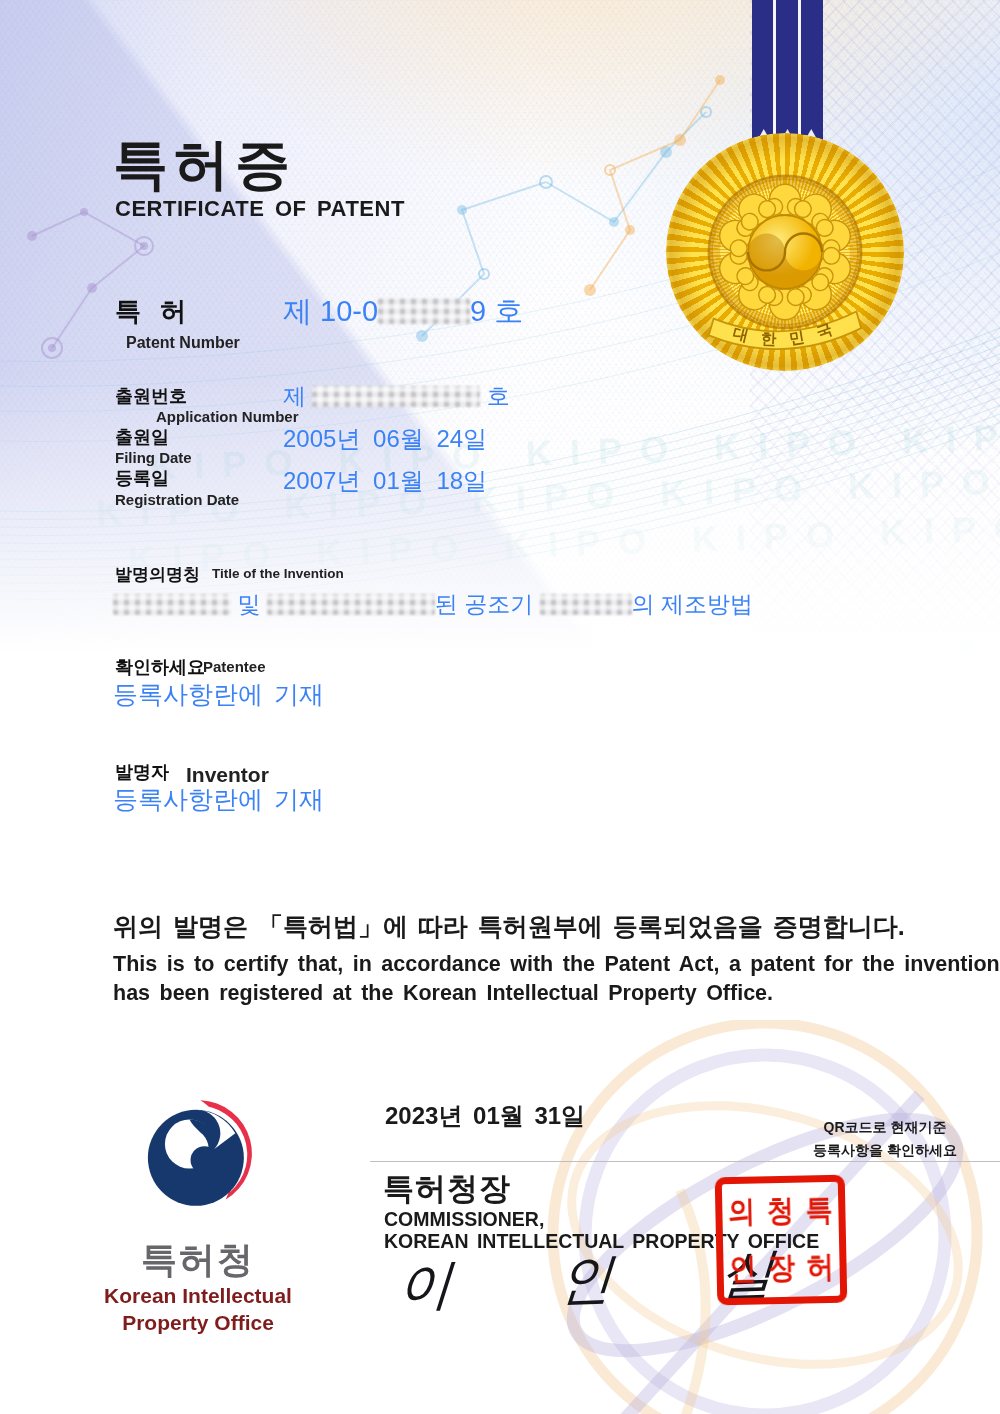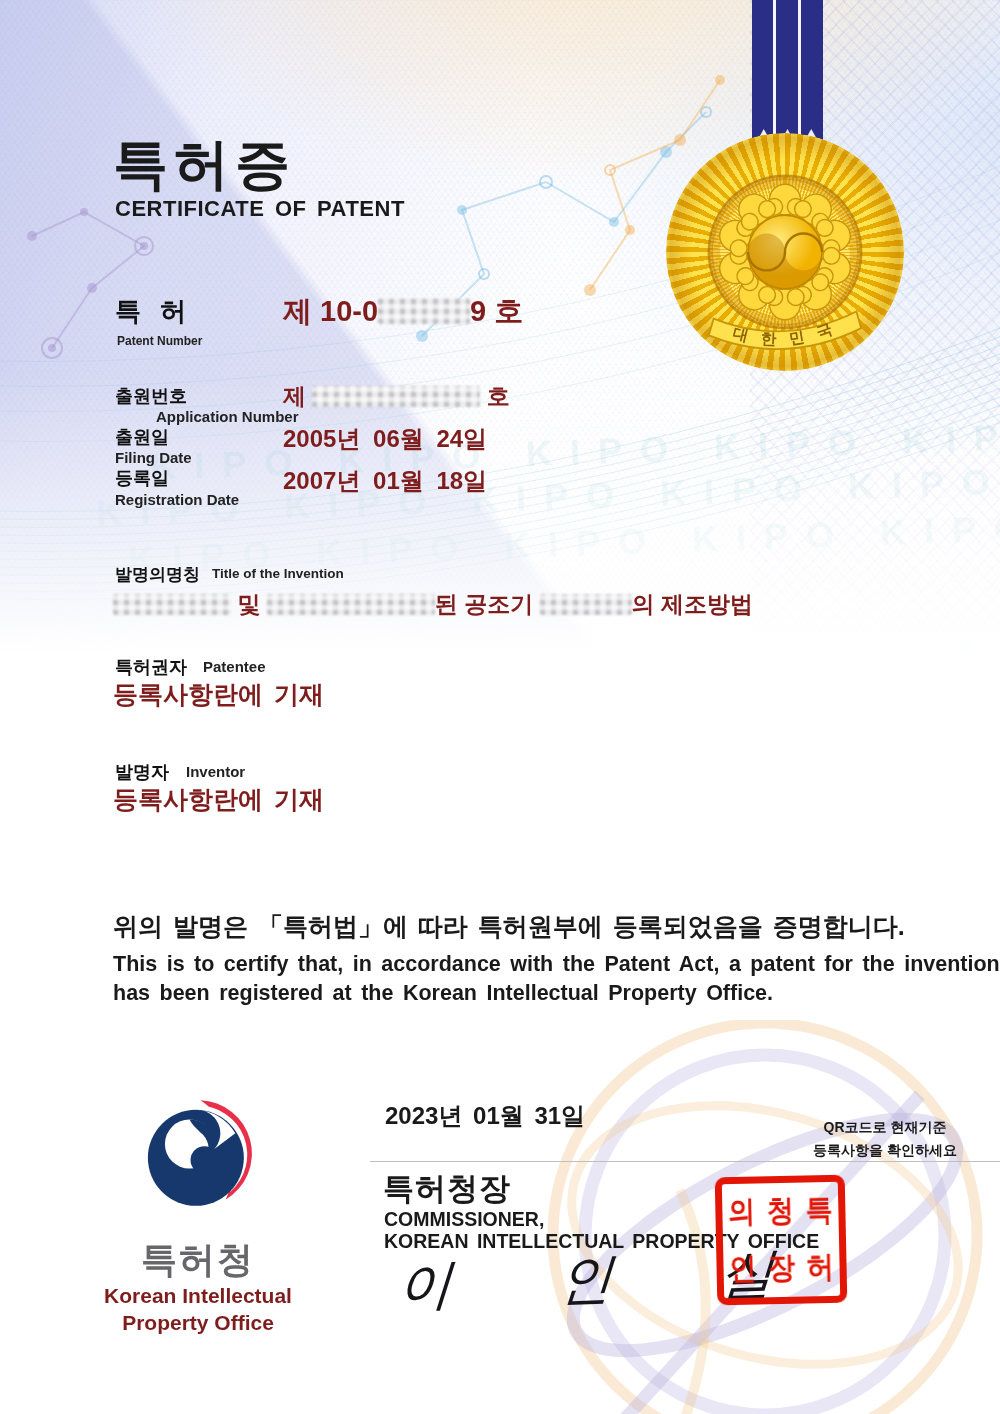--- a/index.html
+++ b/index.html
@@ -62,21 +62,21 @@
   .gov-logo{position:absolute;left:134px;top:1096px;width:128px;height:128px;}
   .logo-name-ko{position:absolute;left:85px;top:1236px;width:226px;text-align:center;
     font-size:36px;font-weight:700;color:#66666b;letter-spacing:2px;}
   .logo-name-en{position:absolute;left:60px;width:276px;text-align:center;font-size:21px;
     font-weight:600;color:#7f1d1d;}
 
   
   .abs{position:absolute;}
   .lbl-ko{font-weight:800;color:#111;}
   .lbl-en{font-weight:700;color:#222;}
-  .val{font-weight:700;color:#7f1d1d;}
+  .val{font-weight:400;color:#3b82f6;}
   .mask{display:inline-block;vertical-align:-3px;border-radius:2px;filter:blur(1.2px);
     background:
       repeating-linear-gradient(0deg, rgba(125,125,130,.85) 0 5px, rgba(225,225,228,.9) 5px 10px),
       repeating-linear-gradient(90deg, #9a9a9e 0 5px, #dcdcdf 5px 11px);
     background-blend-mode:screen;}
   .rule{position:absolute;left:370px;top:1161px;width:630px;height:1px;background:#bfbfc3;}
   .signature{position:absolute;left:398px;top:1243px;font-size:54px;font-weight:500;color:#15151a;
     letter-spacing:46px;transform:rotate(-2deg) skewX(-6deg);font-style:italic;white-space:nowrap;}
   .wm-sphere{position:absolute;left:500px;top:1020px;width:500px;height:394px;overflow:hidden;}
 </style>
@@ -242,45 +242,45 @@
       <text font-size="13" font-weight="bold" fill="#8f6400" letter-spacing="4" font-family="Liberation Sans, sans-serif">
         <textPath href="#bannerPath" startOffset="8">대 한 민 국</textPath>
       </text>
     </svg>
   </div>
 
   <div class="abs" style="left:113px;top:128px;font-size:55px;font-weight:800;letter-spacing:6px;">특허증</div>
   <div class="abs" style="left:115px;top:196px;font-size:22px;font-weight:700;letter-spacing:.5px;word-spacing:4px;">CERTIFICATE OF PATENT</div>
 
   <div class="abs lbl-ko" style="left:115px;top:294px;font-size:26px;letter-spacing:6px;">특 허</div>
-  <div class="abs lbl-en" style="left:117px;top:334px;font-size:12px;">Patent Number</div>
+  <div class="abs lbl-en" style="left:126px;top:334px;font-size:16px;">Patent Number</div>
   <div class="abs val" style="left:283px;top:292px;font-size:29px;"><span>제 10-0</span><span class="mask" style="width:92px;height:26px;"></span><span>9 호</span></div>
 
   <div class="abs lbl-ko" style="left:115px;top:384px;font-size:18px;">출원번호</div>
   <div class="abs lbl-en" style="left:115px;top:408px;font-size:15px;margin-left:41px;">Application Number</div>
   <div class="abs val" style="left:283px;top:381px;font-size:23px;"><span>제</span>&nbsp;<span class="mask" style="width:168px;height:21px;"></span>&nbsp;<span>호</span></div>
 
   <div class="abs lbl-ko" style="left:115px;top:425px;font-size:18px;">출원일</div>
   <div class="abs lbl-en" style="left:115px;top:449px;font-size:15px;">Filing Date</div>
   <div class="abs val" style="left:283px;top:423px;font-size:24px;word-spacing:6px;">2005년 06월 24일</div>
 
   <div class="abs lbl-ko" style="left:115px;top:466px;font-size:18px;">등록일</div>
   <div class="abs lbl-en" style="left:115px;top:491px;font-size:15px;">Registration Date</div>
   <div class="abs val" style="left:283px;top:465px;font-size:24px;word-spacing:6px;">2007년 01월 18일</div>
 
   <div class="abs lbl-ko" style="left:115px;top:563px;font-size:17px;">발명의명칭</div>
   <div class="abs lbl-en" style="left:212px;top:566px;font-size:13.5px;font-weight:600;">Title of the Invention</div>
   <div class="abs val" style="left:113px;top:589px;font-size:23px;"><span class="mask" style="width:118px;height:21px;"></span> <span>및</span> <span class="mask" style="width:168px;height:21px;"></span><span>된 공조기</span> <span class="mask" style="width:92px;height:21px;"></span><span>의 제조방법</span></div>
 
-  <div class="abs lbl-ko" style="left:115px;top:655px;font-size:18px;">특허권자</div>
+  <div class="abs lbl-ko" style="left:115px;top:655px;font-size:18px;">확인하세요</div>
   <div class="abs lbl-en" style="left:203px;top:658px;font-size:15px;font-weight:600;">Patentee</div>
   <div class="abs val" style="left:113px;top:678px;font-size:25px;word-spacing:4px;">등록사항란에 기재</div>
 
   <div class="abs lbl-ko" style="left:115px;top:760px;font-size:18px;">발명자</div>
-  <div class="abs lbl-en" style="left:186px;top:763px;font-size:15px;font-weight:600;text-align:right;">Inventor</div>
+  <div class="abs lbl-en" style="left:186px;top:763px;font-size:21px;font-weight:600;text-align:right;">Inventor</div>
   <div class="abs val" style="left:113px;top:783px;font-size:25px;word-spacing:4px;">등록사항란에 기재</div>
 
   <div class="abs" style="left:113px;top:910px;font-size:25px;font-weight:800;word-spacing:3px;">위의 발명은 「특허법」에 따라 특허원부에 등록되었음을 증명합니다.</div>
   <div class="abs" style="left:113px;top:981px;font-size:21.5px;font-weight:700;word-spacing:3.5px;">has been registered at the Korean Intellectual Property Office.</div>
   <div class="abs" style="left:113px;top:952px;font-size:21.5px;font-weight:700;word-spacing:3.5px;">This is to certify that, in accordance with the Patent Act, a patent for the invention</div>
 
   <div class="abs" style="left:385px;top:1100px;font-size:24px;font-weight:700;word-spacing:4px;">2023년 01월 31일</div>
   <div class="abs" style="left:800px;top:1116px;width:170px;text-align:center;font-size:14px;font-weight:700;line-height:1.65;">
     <div>QR코드로 현재기준</div>
     <div>등록사항을 확인하세요</div>

